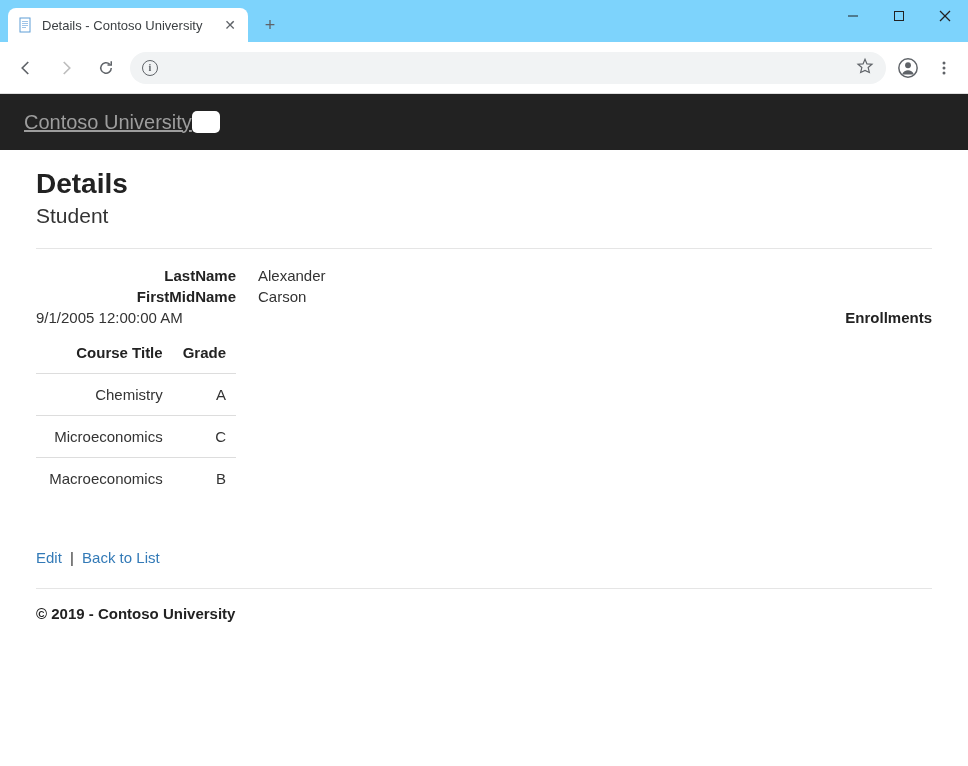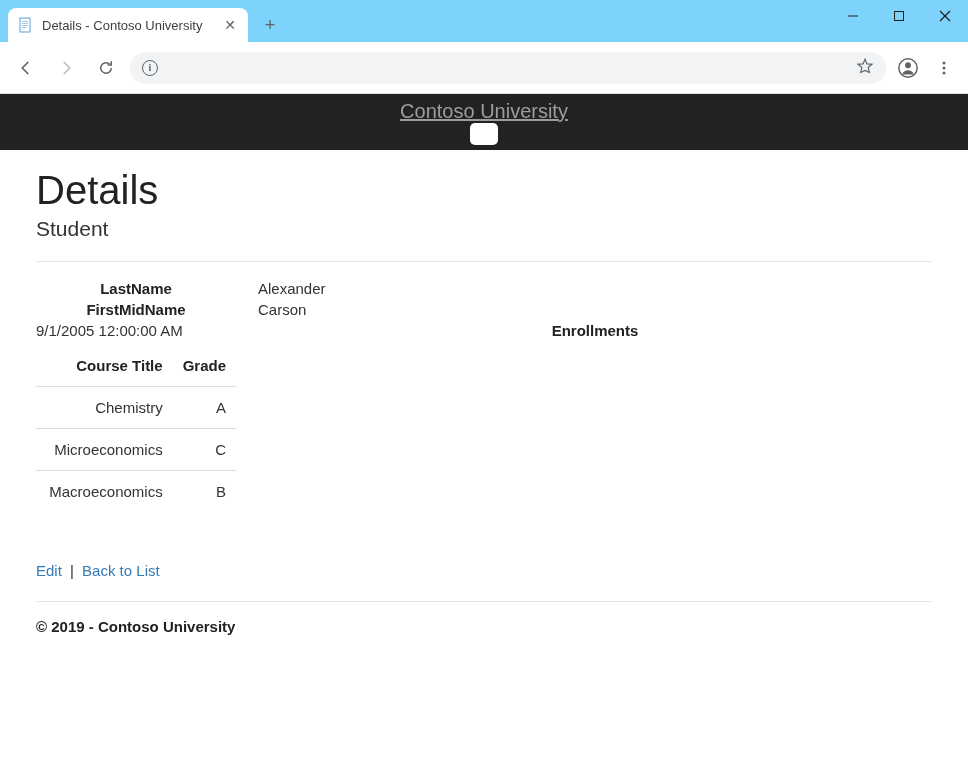--- a/index.html
+++ b/index.html
@@ -107,58 +107,57 @@
     
     .page {
       background:#fff;
     }
     .site-navbar {
       background:#222;
       height:56px;
       display:flex;
       align-items:center;
       padding:0 24px;
-      justify-content:center;
-      flex-direction:column;
+      justify-content:flex-start;
     }
     .brand {
       color:#9d9d9d;
       font-size:20px;
       font-weight:400;
     }
     .nav-toggle {
       width:28px;height:22px;
       background:#fff;
       border-radius:5px;
     }
     .container {
       padding: 18px 36px 20px 36px;
     }
     h1.page-title {
-      font-size:40px;
-      font-weight:400;
+      font-size:28px;
+      font-weight:700;
       color:#222;
       margin-bottom:4px;
     }
     h3.subtitle {
       font-size:21px;
       font-weight:400;
       color:#333;
       margin-bottom:20px;
     }
     hr { border:none; border-top:1px solid #e5e5e5; margin:10px 0 18px 0; }
     .dl {
       display:grid;
       grid-template-columns: 200px 1fr;
       column-gap: 22px;
       row-gap: 4px;
       margin-bottom: 8px;
     }
     .dl dt {
-      text-align:center;
+      text-align:right;
       font-weight:700;
       color:#222;
       font-size:15px;
     }
     .dl dd {
       color:#333;
       font-size:15px;
     }
     .enroll-table {
       width:100%;

